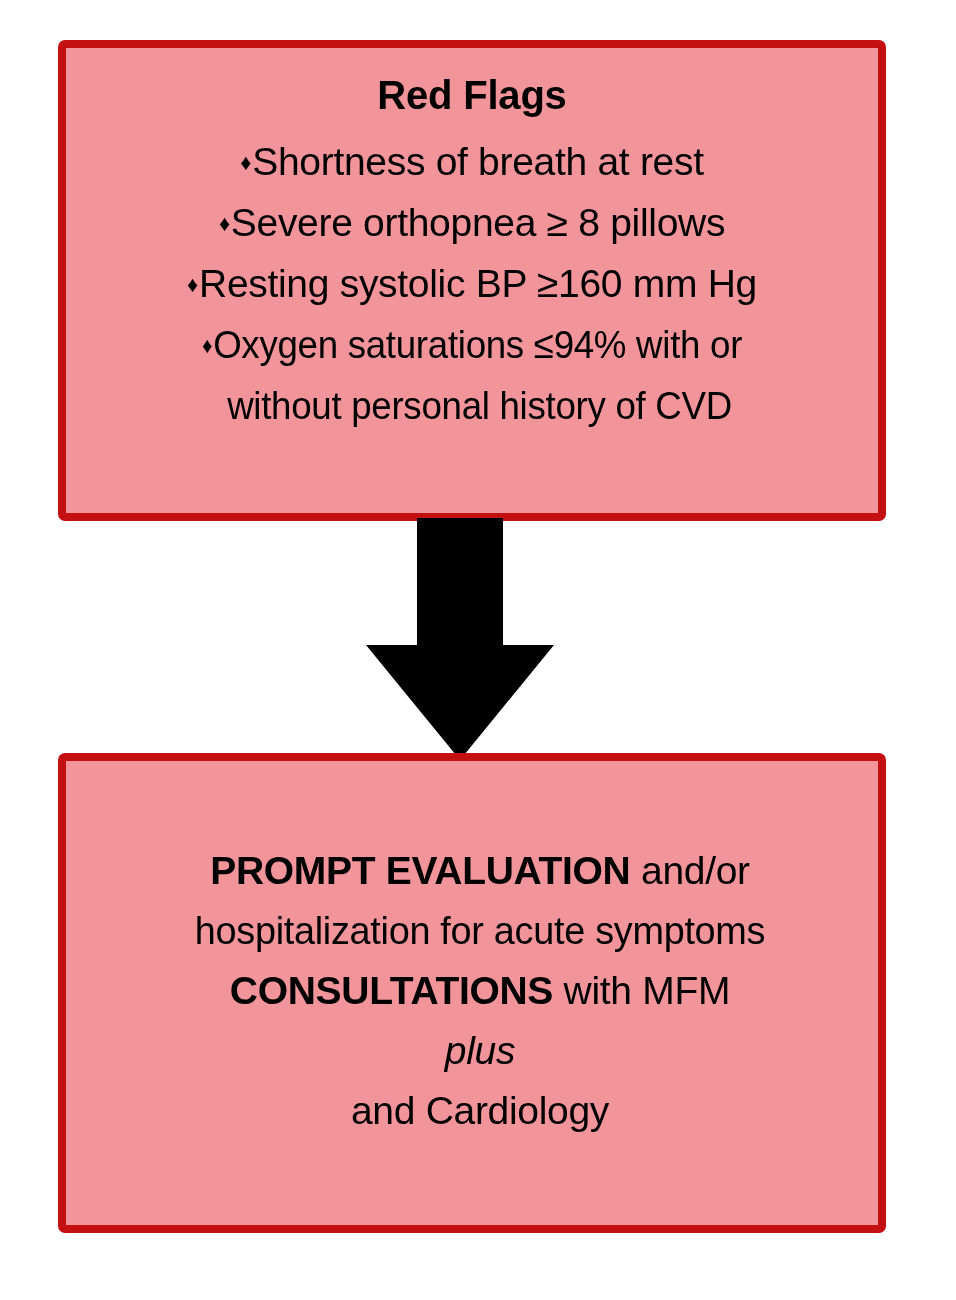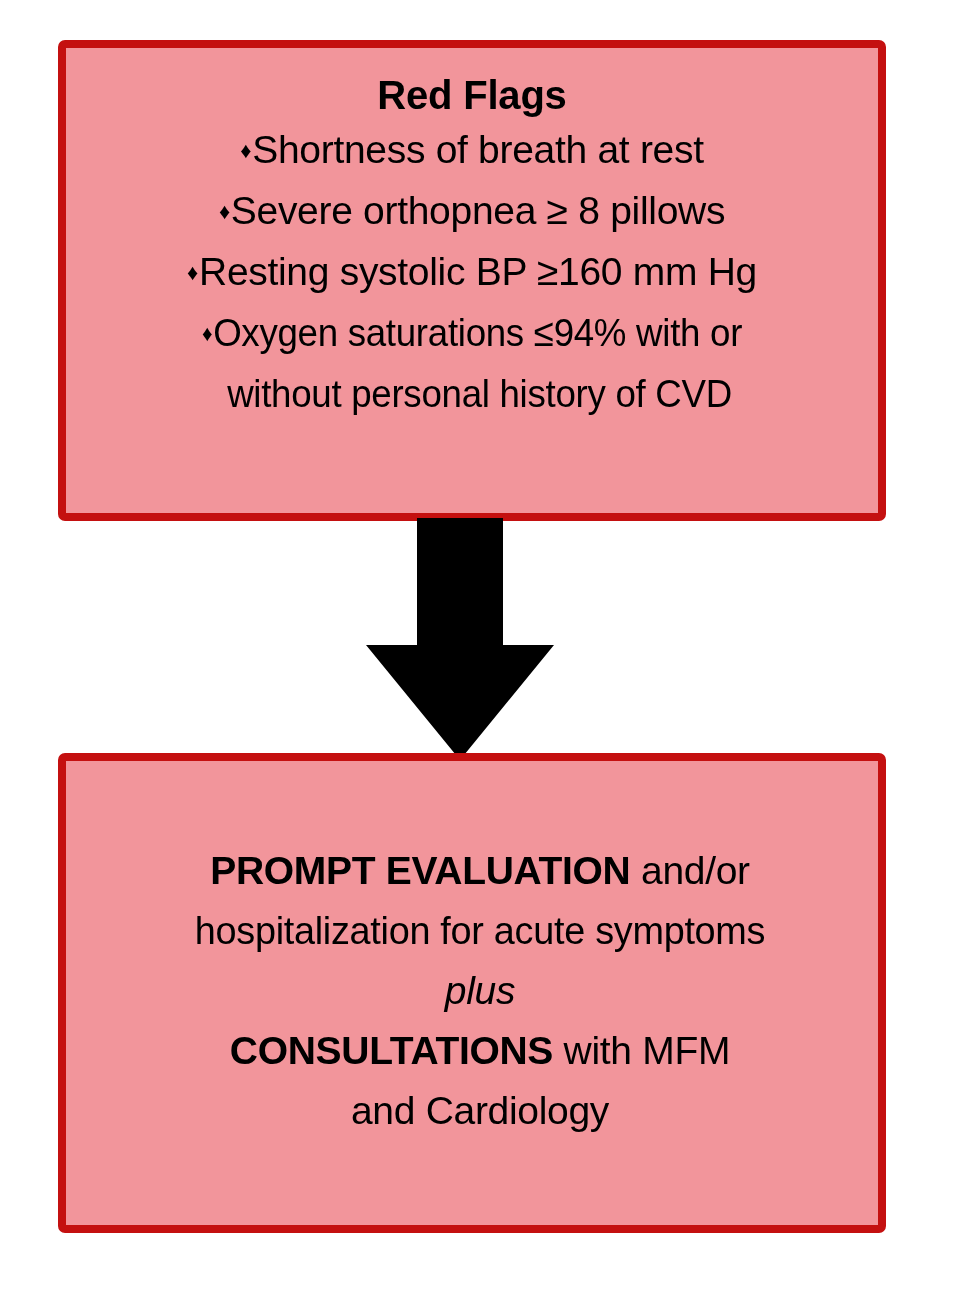--- a/index.html
+++ b/index.html
@@ -51,21 +51,21 @@
   .rf-title {
     text-align: center;
     font-size: 40px;
     font-weight: bold;
     line-height: 50px;
     margin-top: 22px;
     letter-spacing: -0.2px;
   }
 
   .rf-list {
-    margin: 0;
+    margin: 12px;
     padding: 0;
     list-style: none;
   }
 
   .rf-item {
     font-size: 39px;
     line-height: 60px;
     white-space: nowrap;
     text-align: center;
     letter-spacing: -0.3px;
@@ -148,22 +148,22 @@
   </svg>
 
   <div class="flow-box" id="box-action">
 
     <div class="action-body">
 
       <div class="act-line"><b>PROMPT EVALUATION</b><span> and/or</span></div>
 
       <div class="act-line squeeze"><span>hospitalization for acute symptoms</span></div>
 
+      <div class="act-line"><b>CONSULTATIONS</b><span> with MFM</span></div>
+
       <div class="act-line"><i>plus</i></div>
-
-      <div class="act-line"><b>CONSULTATIONS</b><span> with MFM</span></div>
 
       <div class="act-line"><span>and Cardiology</span></div>
 
     </div>
   </div>
 
 </div>
 
 </body></html>

